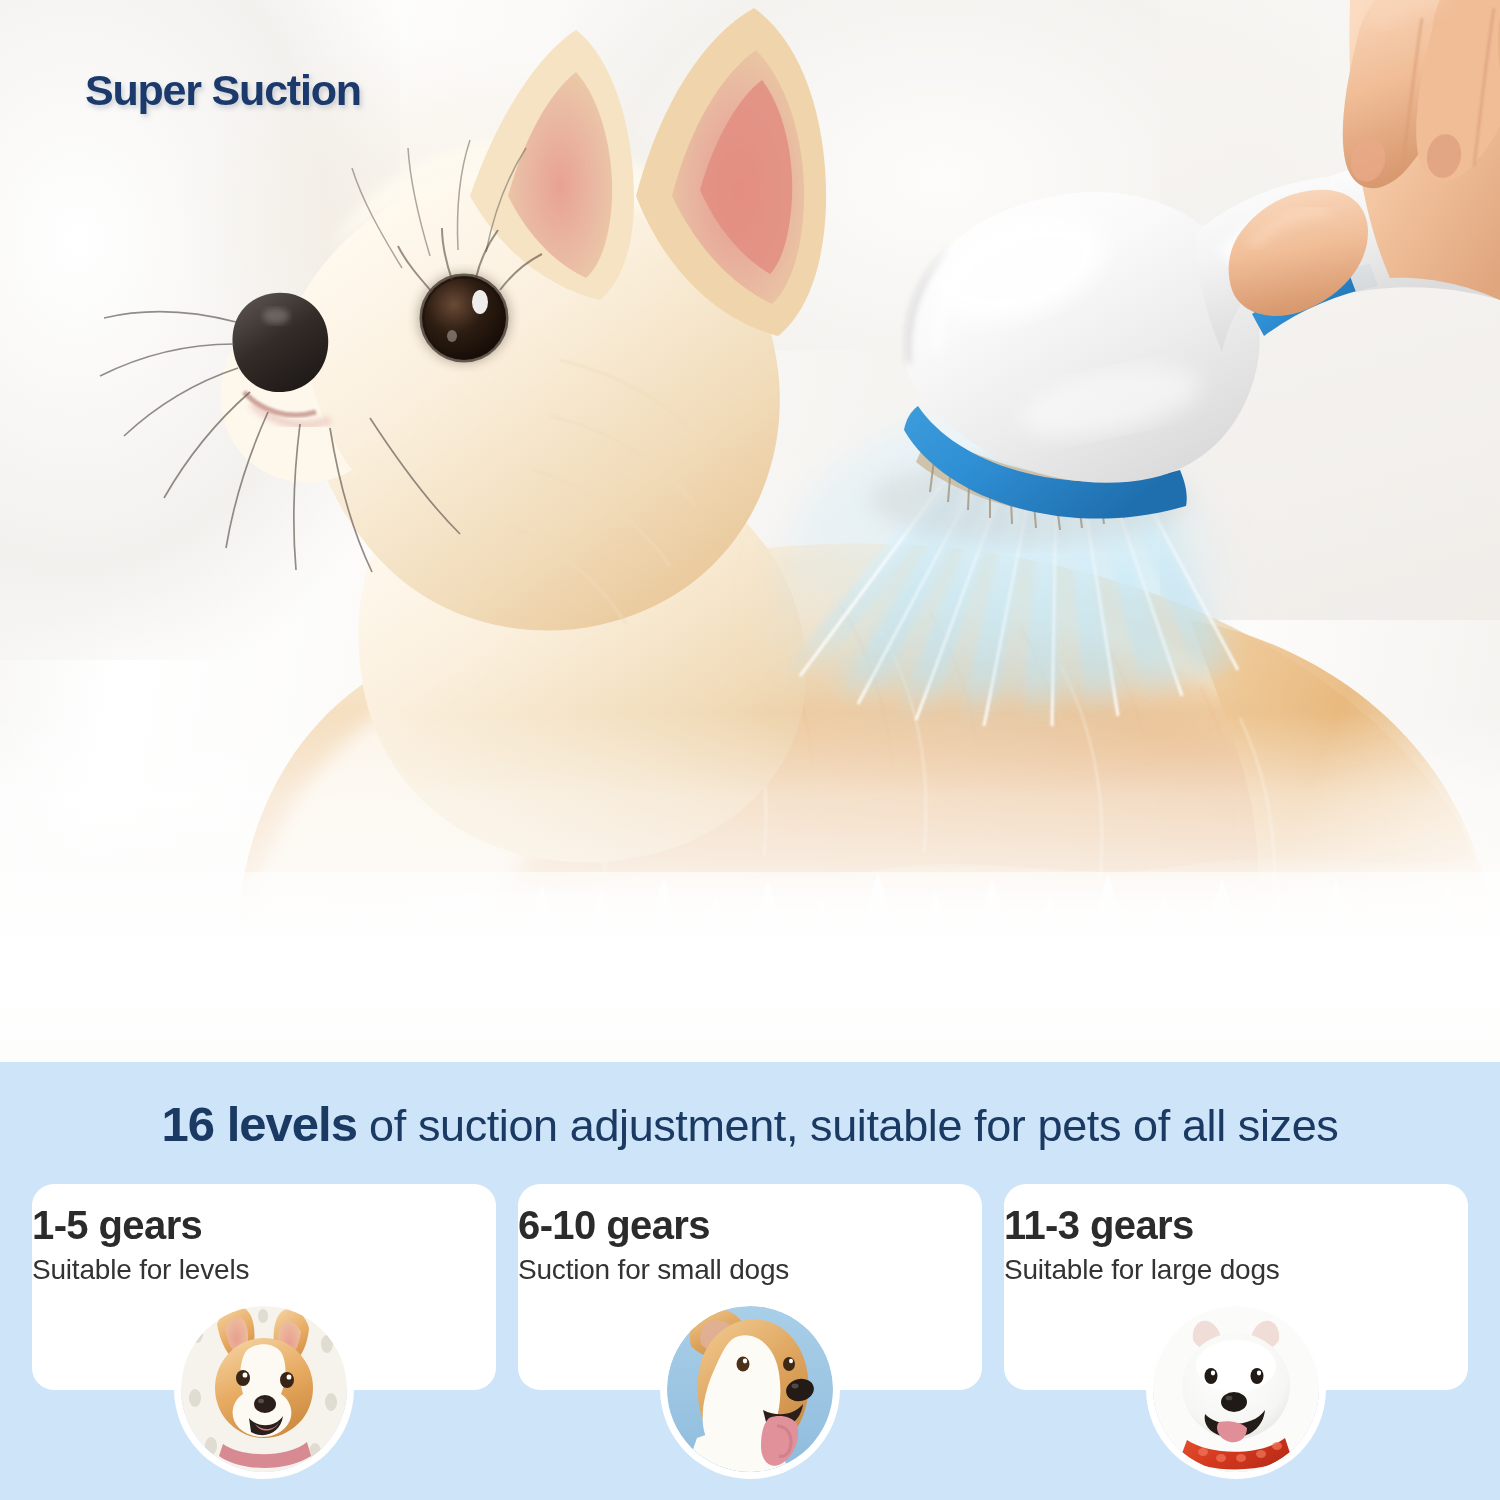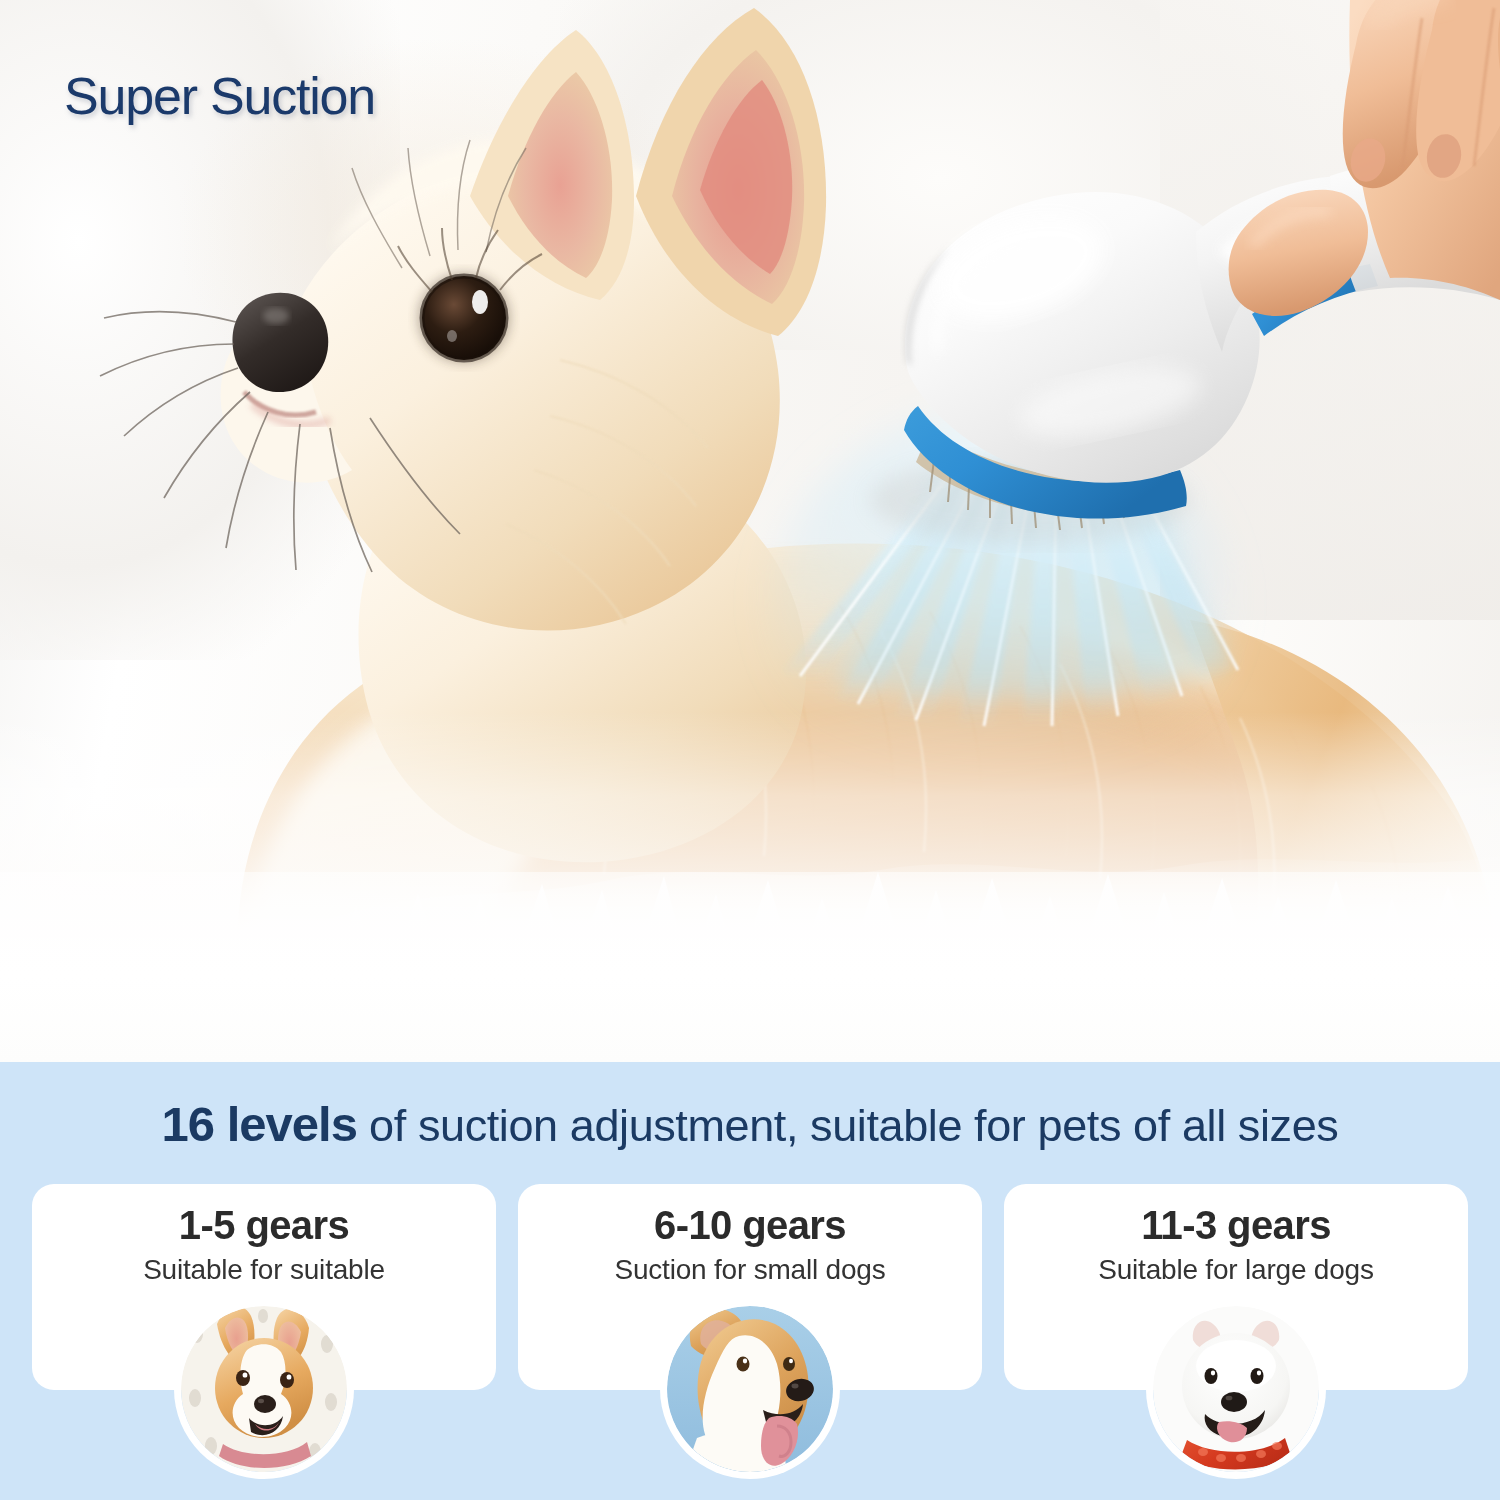--- a/index.html
+++ b/index.html
@@ -94,21 +94,21 @@
     gap: 22px;
   }
   .card {
     position: relative;
     flex: 1 1 0;
     background: #ffffff;
     border-radius: 22px;
     height: 206px;
     box-sizing: border-box;
     padding-top: 18px;
-    text-align: center;
+    text-align: left;
   }
   .card-title {
     font-size: 40px;
     font-weight: 700;
     color: #2b2b2b;
     letter-spacing: -.6px;
     line-height: 1.15;
   }
   .card-sub {
     margin-top: 6px;
@@ -126,23 +126,23 @@
     width: 166px; height: 166px;
     border-radius: 50%;
     overflow: hidden;
     box-shadow: 0 0 0 7px #ffffff;
   }
   .avatar svg { display:block; width:166px; height:166px; }
 
   
   #title {
     position: absolute;
-    left: 64px; top: 66px;
-    font-size: 52px;
-    font-weight: 400;
+    left: 85px; top: 66px;
+    font-size: 43px;
+    font-weight: 700;
     color: #1b3a6b;
     letter-spacing: -1.2px;
     text-shadow: 2px 3px 5px rgba(120,130,150,.35);
     white-space: nowrap;
   }
 </style>
 </head>
 <body>
 
 <div id="page">
@@ -536,21 +536,21 @@
   <div id="panel">
 
     <div id="headline">
       <span class="hl-strong">16 levels</span><span class="hl-rest"> of suction adjustment, suitable for pets of all sizes</span>
     </div>
 
     <div id="cards">
 
       <div class="card">
         <div class="card-title">1-5 gears</div>
-        <div class="card-sub">Suitable for suitable</div>
+        <div class="card-sub">Suitable for levels</div>
         <div class="avatar">
           <svg viewBox="0 0 166 166">
             <defs>
               <clipPath id="c1">
                   <circle cx="83" cy="83" r="83"></circle>
                 </clipPath>
               <linearGradient id="g1f" x1="0" y1="0" x2="0.4" y2="1">
                 <stop offset="0%" stop-color="#f6d6a8"></stop>
                   <stop offset="60%" stop-color="#e6a95f"></stop>
                 <stop offset="100%" stop-color="#d08f45"></stop>

